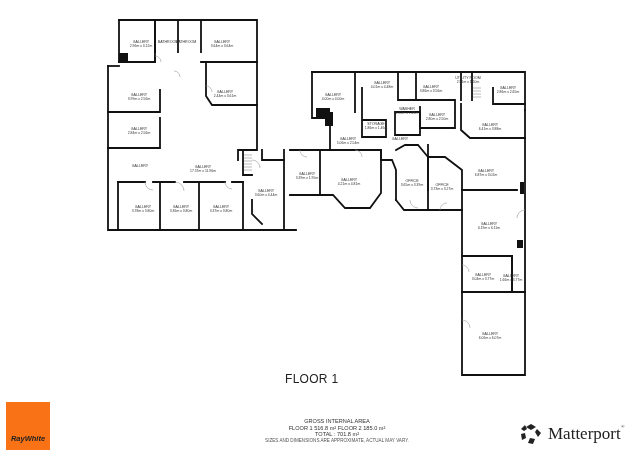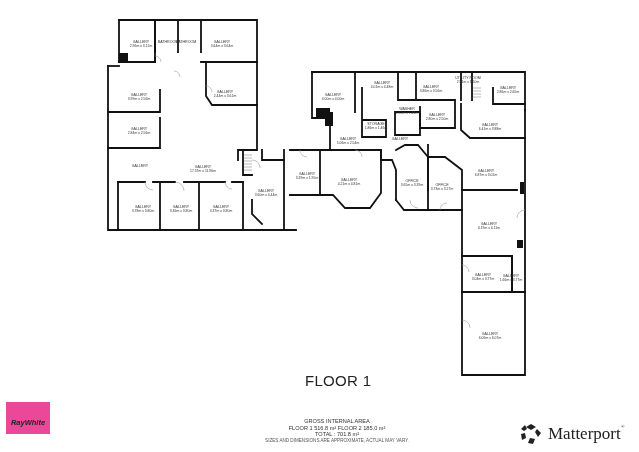--- a/index.html
+++ b/index.html
@@ -1,23 +1,23 @@
 <!DOCTYPE html>
 <html><head>
 <meta charset="utf-8">
 <style>
   html,body{margin:0;padding:0;background:#fff;}
   body{width:639px;height:452px;position:relative;overflow:hidden;font-family:"Liberation Sans",sans-serif;color:#222;}
   #plan{position:absolute;left:0;top:0;}
   .room-label{position:absolute;text-align:center;font-size:3.4px;line-height:4px;color:#333;transform:translate(-50%,-50%);white-space:nowrap;}
   .room-label .n{font-size:3.6px;}
-  .floor-title{position:absolute;left:305px;top:372px;font-size:15px;letter-spacing:0.3px;color:#222;}
+  .floor-title{position:absolute;left:285px;top:372px;font-size:12px;letter-spacing:0.3px;color:#222;}
   .gia{position:absolute;left:232px;top:418px;width:210px;text-align:center;font-size:5.6px;line-height:6.6px;color:#333;}
   .gia .disc{font-size:4.6px;color:#555;}
-  .rw{position:absolute;left:6px;top:402px;width:44px;height:32px;background:#ec4899;}
+  .rw{position:absolute;left:6px;top:402px;width:44px;height:48px;background:#f97316;}
   .rw span{position:absolute;left:0;right:0;bottom:7px;text-align:center;font-size:7.5px;font-weight:bold;font-style:italic;color:#222;}
   .mp{position:absolute;left:520px;top:422px;height:24px;display:flex;align-items:center;}
   .mp .word{font-family:"Liberation Serif",serif;font-size:17px;color:#222;margin-left:6px;}
   .mp .tm{font-size:5px;vertical-align:top;}
 </style>
 </head>
 <body>
 
 <svg id="plan" width="639" height="452" viewBox="0 0 639 452">
   <g fill="none" stroke="#111" stroke-width="1.8" stroke-linecap="square">

